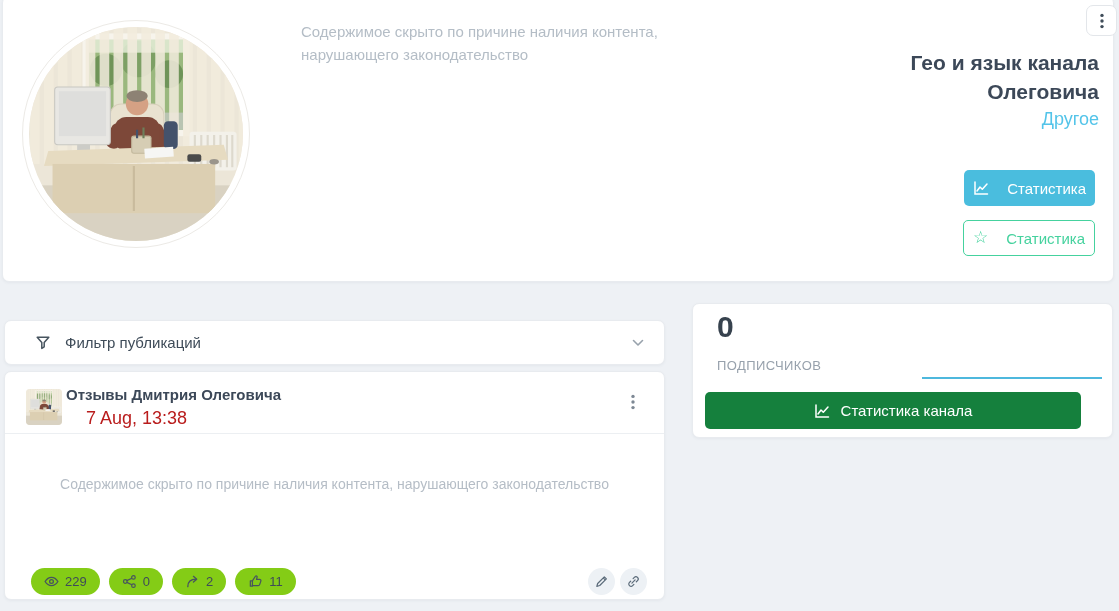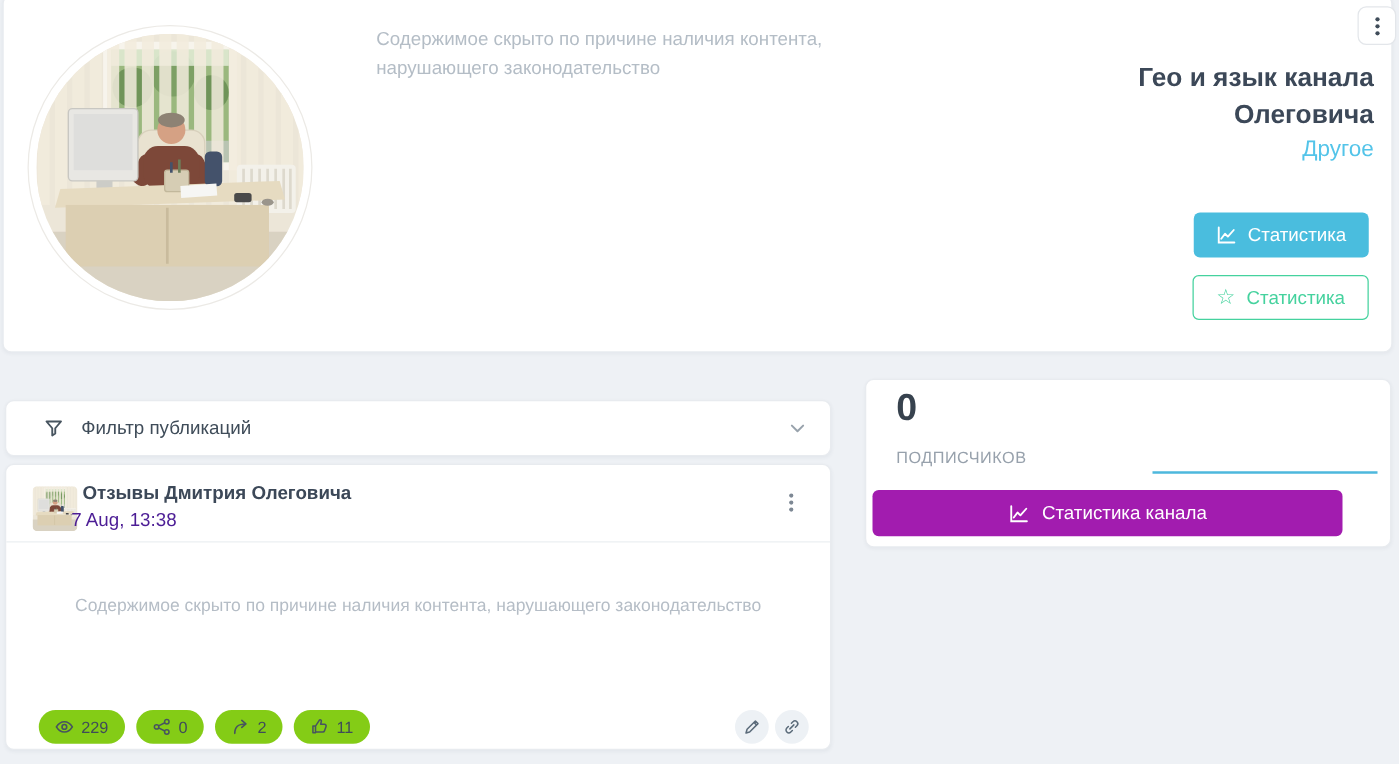--- a/index.html
+++ b/index.html
@@ -29,42 +29,42 @@
     position:absolute;left:1083px;top:8px;width:31px;height:31px;
     background:#fff;border:1px solid #e3e6ea;border-radius:7px;
     display:flex;align-items:center;justify-content:center;cursor:pointer;color:#3f4c59;padding:0;
   }
   .info-block{position:absolute;right:14px;top:54px;width:320px;text-align:right;}
   .info-label{font-size:21px;font-weight:bold;color:#3c4858;margin-bottom:5px;}
   .info-value{font-size:15px;color:#8d97a3;margin-bottom:17px;}
   .info-link{font-size:18px;color:#53c4e9;text-decoration:none;cursor:pointer;}
   .btn{
     position:absolute;right:18px;height:36px;border-radius:5px;font-size:15px;
-    display:inline-flex;align-items:center;justify-content:center;gap:9px;
-    cursor:pointer;font-family:inherit;border:none;padding:0 18px;box-sizing:border-box;
+    display:inline-flex;align-items:center;justify-content:center;gap:18px;
+    cursor:pointer;font-family:inherit;border:none;padding:0 9px;box-sizing:border-box;
   }
   .btn-stats{top:173px;background:#4abdde;color:#fff;}
   .btn-fav{top:223px;background:#fff;border:1px solid #45d29e;color:#45d29e;}
   .btn-fav .star{font-size:17px;line-height:1;position:relative;top:-1px;}
   
   .filter-card{
     left:4px;top:320px;width:661px;height:45px;display:flex;align-items:center;
     padding:0 20px 0 30px;cursor:pointer;
   }
   .filter-label{font-size:15px;color:#3f4c59;margin-left:14px;}
   .filter-card .chev{margin-left:auto;display:flex;align-items:center;color:#98a2ac;}
   
   .post-card{left:4px;top:371px;width:661px;height:229px;}
   .post-avatar{
     position:absolute;left:21px;top:17px;width:36px;height:36px;border-radius:4px;
     overflow:hidden;cursor:pointer;
   }
   .post-avatar svg{display:block;width:100%;height:100%;}
   .post-title{position:absolute;left:61px;top:14px;font-size:15px;font-weight:bold;color:#3c4858;cursor:pointer;}
-  .post-date{position:absolute;left:52px;top:36px;font-size:15px;color:#4c1d95;}
+  .post-date{position:absolute;left:81px;top:36px;font-size:18px;color:#b91c1c;}
   .post-kebab{
     position:absolute;right:18px;top:17px;width:26px;height:26px;background:none;border:none;
     color:#7d8894;display:flex;align-items:center;justify-content:center;cursor:pointer;padding:0;
   }
   .post-divider{position:absolute;left:0;right:0;top:61px;border-top:1px solid #eceff2;}
   .post-body{
     position:absolute;left:0;right:0;top:104px;text-align:center;
     font-size:14px;color:#b5bdc6;padding:0 20px;
   }
   .post-stats{position:absolute;left:26px;top:196px;display:flex;gap:9px;}
@@ -77,21 +77,21 @@
   .action-circle{
     width:27px;height:27px;border-radius:50%;background:#edf1f5;border:none;
     display:flex;align-items:center;justify-content:center;color:#5b6b7a;cursor:pointer;padding:0;
   }
   
   .subs-card{left:692px;top:303px;width:421px;height:135px;}
   .subs-count{position:absolute;left:24px;top:6px;font-size:30px;font-weight:bold;color:#37424e;}
   .subs-label{position:absolute;left:24px;top:54px;font-size:13px;color:#97a1ac;letter-spacing:.4px;}
   .subs-line{position:absolute;left:229px;top:73px;width:180px;height:2px;background:#4db8dd;}
   .subs-btn{
-    position:absolute;left:5px;top:88px;width:376px;height:37px;background:#a21caf;
+    position:absolute;left:12px;top:88px;width:376px;height:37px;background:#15803d;
     border:none;border-radius:5px;color:#fff;font-size:15px;font-family:inherit;
     display:flex;align-items:center;justify-content:center;gap:11px;cursor:pointer;
   }
   .icon{display:inline-flex;align-items:center;justify-content:center;}
 </style>
 </head>
 <body>
 
 <svg width="0" height="0" style="position:absolute">
   <defs>

